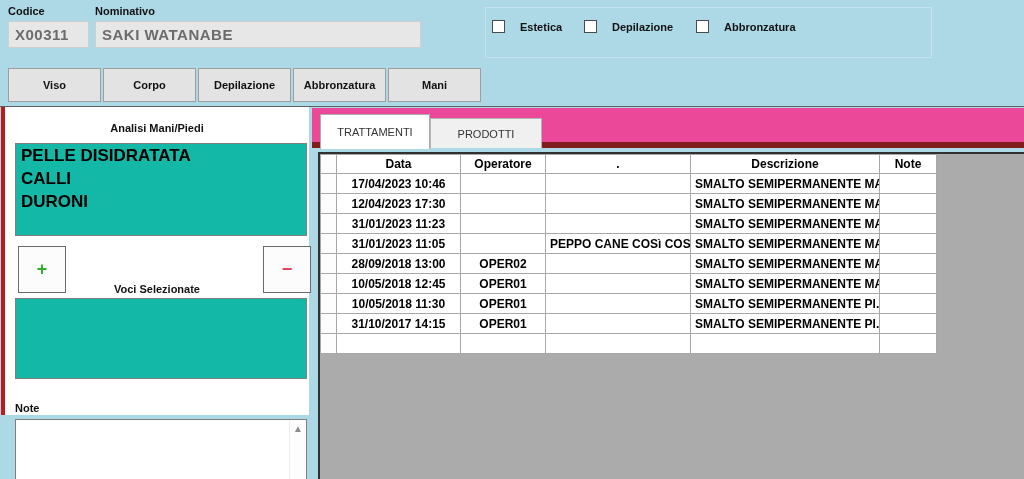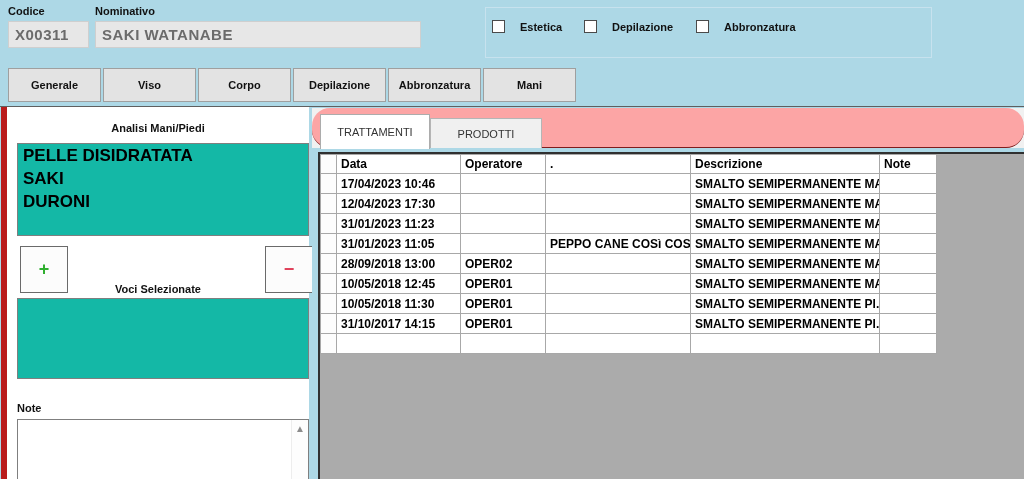--- a/index.html
+++ b/index.html
@@ -20,22 +20,22 @@
   
   .nav { position:absolute; left:8px; top:68px; display:flex; gap:2px; }
   .nav-btn { width:93px; height:34px; background:#E3E3E3; border:1px solid #9F9F9F;
     font-size:11px; font-weight:bold; color:#111; display:flex; align-items:center;
     justify-content:center; cursor:default; }
   .nav-btn.active { border:2px solid #0078D7; background:#ECECEC; }
 
   
   .content { position:absolute; left:0; top:106px; width:1024px; height:373px;
     border-top:1px solid #5F5F5F; background:#ADD8E6; }
-  .left-panel { position:absolute; left:1px; top:0; width:308px; height:373px;
-    background:#FFFFFF; border-left:6px solid #b91c1c; }
+  .left-panel { position:absolute; left:1px; top:0; width:308px; height:308px;
+    background:#FFFFFF; border-left:4px solid #b91c1c; }
   .center-label { position:absolute; width:100%; text-align:center;
     font-size:11px; font-weight:bold; color:#111; }
   .listbox { position:absolute; left:10px; width:292px; background:#14b8a6;
     border:1px solid #7F7F7F; overflow:hidden; }
   .list-item { font-size:17px; font-weight:bold; color:#000; line-height:23px; padding:0 5px; }
   .sq-btn { position:absolute; width:48px; height:47px; background:#FCFCFC;
     border:1px solid #6A6A6A; font-size:18px; font-weight:bold;
     display:flex; align-items:center; justify-content:center; cursor:default; }
   .plus  { left:13px;  top:139px; color:#2FAF2F; }
   .minus { left:258px; top:139px; color:#E0405A; }
@@ -43,35 +43,35 @@
     background:#fff; border:1px solid #7F7F7F; }
   .note-scroll { position:absolute; right:0; top:0; width:17px; height:100%;
     background:#FDFDFD; border-left:1px solid #EDEDED; }
   .scroll-up { width:100%; height:17px; color:#8C8C8C; font-size:10px;
     text-align:center; line-height:17px; }
 
   
   .right-panel { position:absolute; left:312px; top:1px; width:712px; height:372px;
     background:#F1F1F1; }
   .tab-strip { position:absolute; left:0; top:0; width:100%; height:40px;
-    background:#fca5a5; border-bottom:1px solid #7f1d1d;border-radius:18px; }
+    background:#ec4899; border-bottom:6px solid #7f1d1d; }
   .tab { position:absolute; font-size:11px; color:#333; display:flex;
     align-items:center; justify-content:center; cursor:default; }
   .tab.active { left:8px; top:6px; width:110px; height:35px; background:#FFFFFF;
     border:1px solid #ACACAC; border-bottom:none; z-index:2; }
   .tab.inactive { left:118px; top:10px; width:112px; height:31px; background:#F0F0F0;
     border:1px solid #B5B5B5; border-bottom:none; }
   .tab-page { position:absolute; left:0; top:40px; width:100%; height:332px;
     background:#ADD8E6; }
   .grid { position:absolute; left:6px; top:4px; right:0; bottom:0;
     background:#ABABAB; border-top:2px solid #303030; border-left:2px solid #303030; }
 
   table.tx { border-collapse:collapse; table-layout:fixed; width:616px; background:#ABABAB; }
   table.tx th, table.tx td { border:1px solid #A8A8A8; background:#fff;
-    font-size:12px; font-weight:bold; color:#000; text-align:left;
+    font-size:12px; font-weight:bold; color:#000; text-align:center;
     padding:0 4px; height:20px; overflow:hidden; white-space:nowrap; }
   table.tx th { height:19px; }
   table.tx .rowhdr { background:#FDFDFD; }
 </style>
 </head>
 <body>
 
 <div class="hdr-label" style="left:8px">Codice</div>
 <div class="hdr-label" style="left:95px">Nominativo</div>
 <div class="field" style="left:8px;width:81px">X00311</div>
@@ -86,35 +86,34 @@
     <span class="box"></span>
     <span class="lbl">Depilazione</span>
   </div>
   <div class="chk" style="left:210px">
     <span class="box"></span>
     <span class="lbl">Abbronzatura</span>
   </div>
 </div>
 
 <div class="nav">
-  <div class="nav-btn">Generale</div>
   <div class="nav-btn">Viso</div>
   <div class="nav-btn">Corpo</div>
   <div class="nav-btn">Depilazione</div>
   <div class="nav-btn">Abbronzatura</div>
   <div class="nav-btn">Mani</div>
 </div>
 
 <div class="content">
 
   <div class="left-panel">
     <div class="center-label" style="top:15px">Analisi Mani/Piedi</div>
     <div class="listbox" style="top:36px;height:93px">
         <div class="list-item">PELLE DISIDRATATA</div>
-        <div class="list-item">SAKI</div>
+        <div class="list-item">CALLI</div>
         <div class="list-item">DURONI</div>
       </div>
 
     <div class="sq-btn plus">+</div>
     <div class="sq-btn minus">−</div>
 
     <div class="center-label" style="top:176px">Voci Selezionate</div>
     <div class="listbox" style="top:191px;height:81px"></div>
 
     <div class="hdr-label" style="left:10px;top:295px">Note</div>

